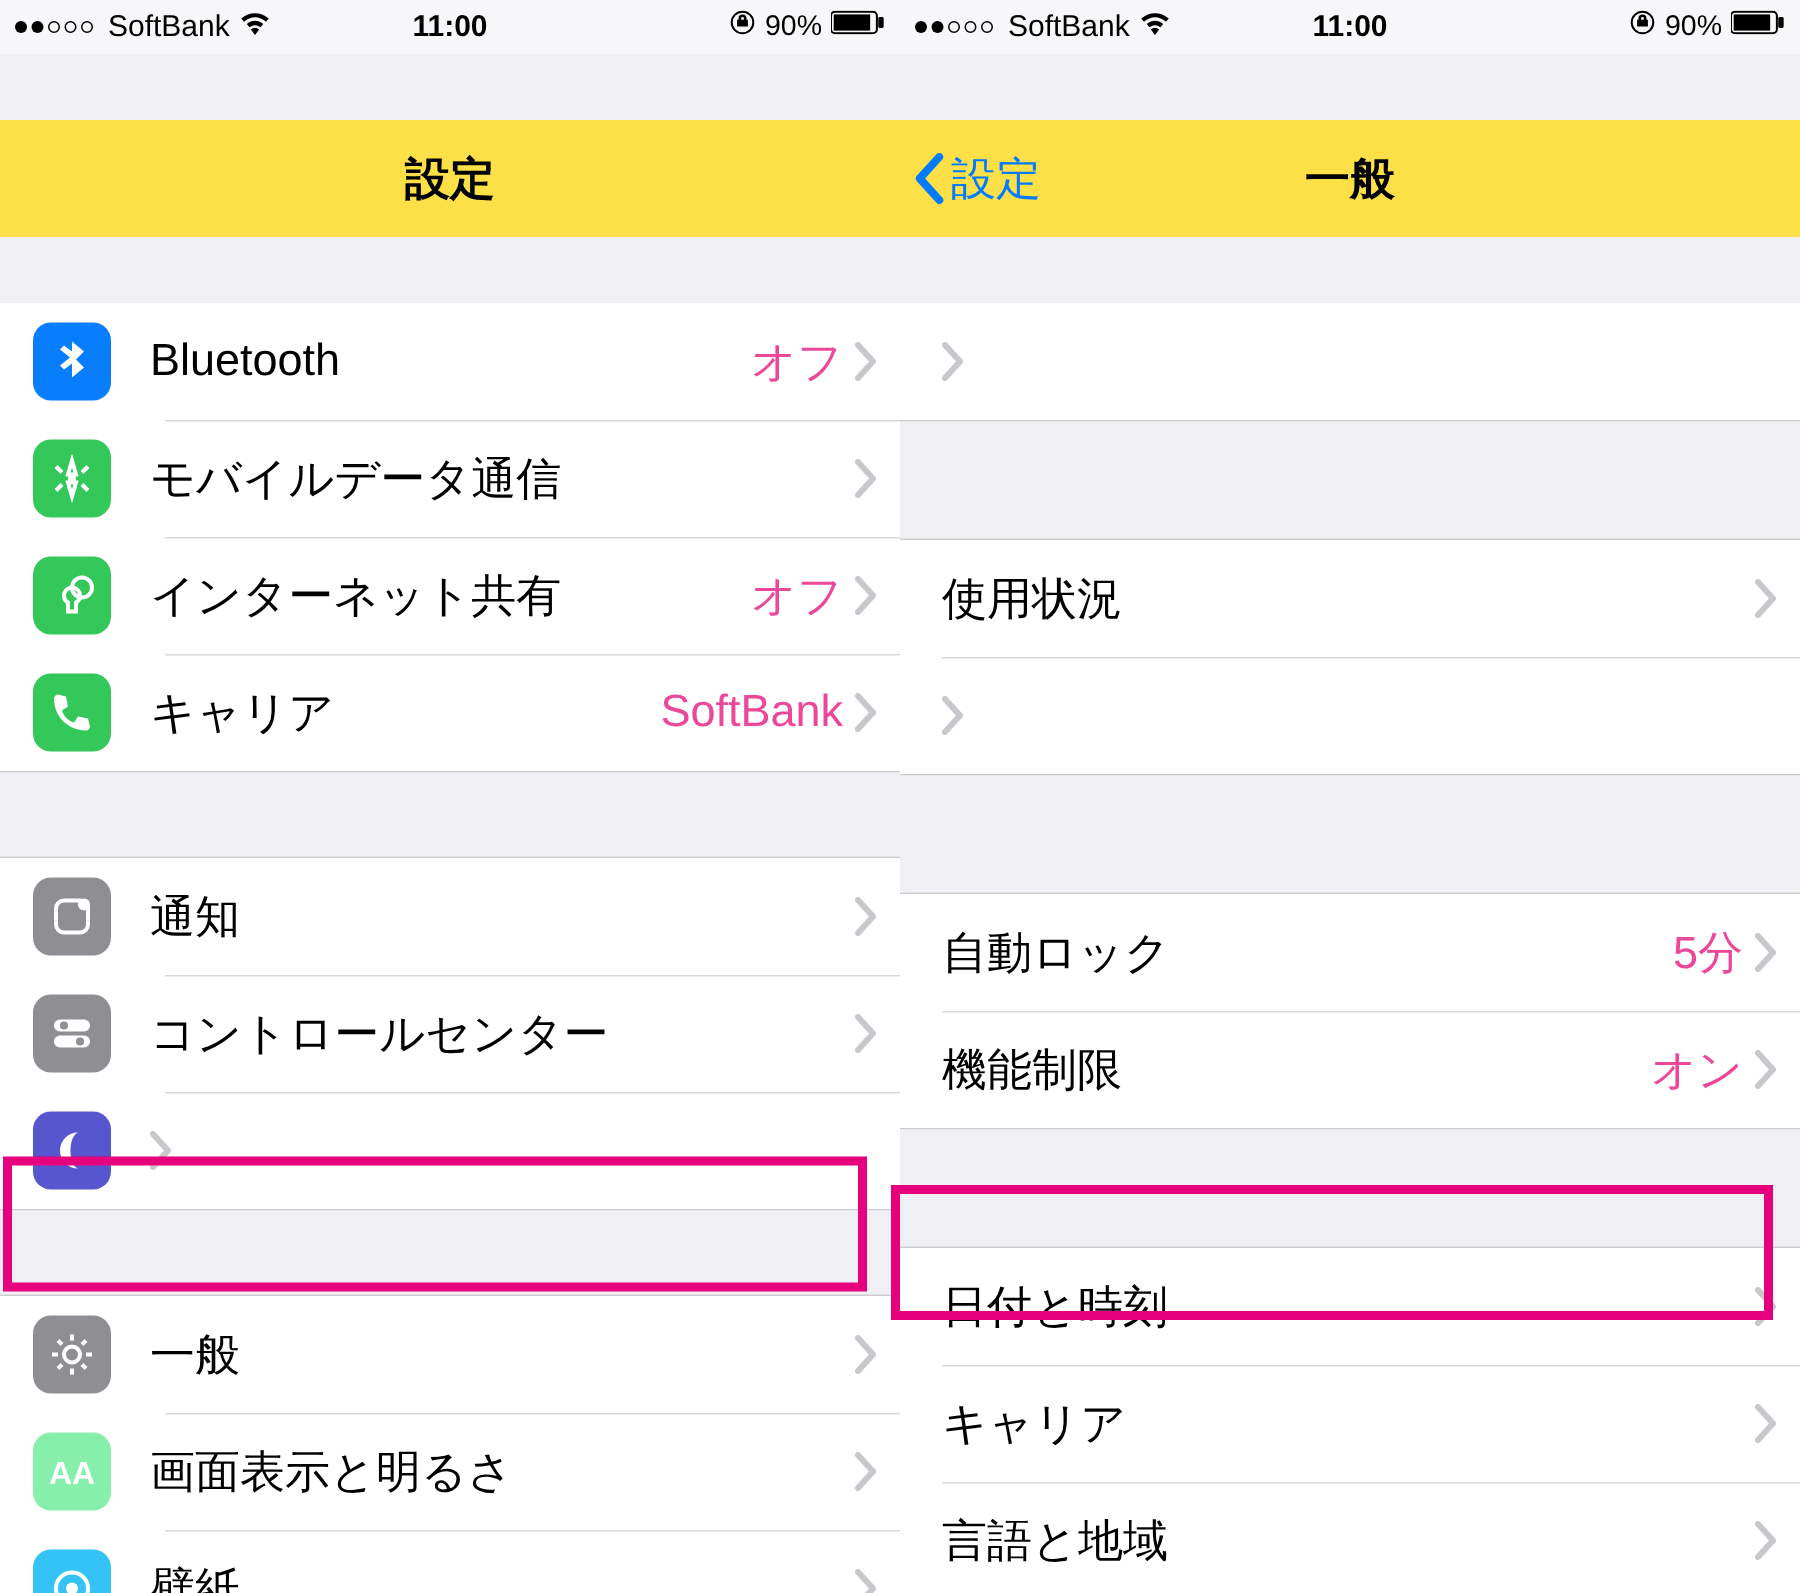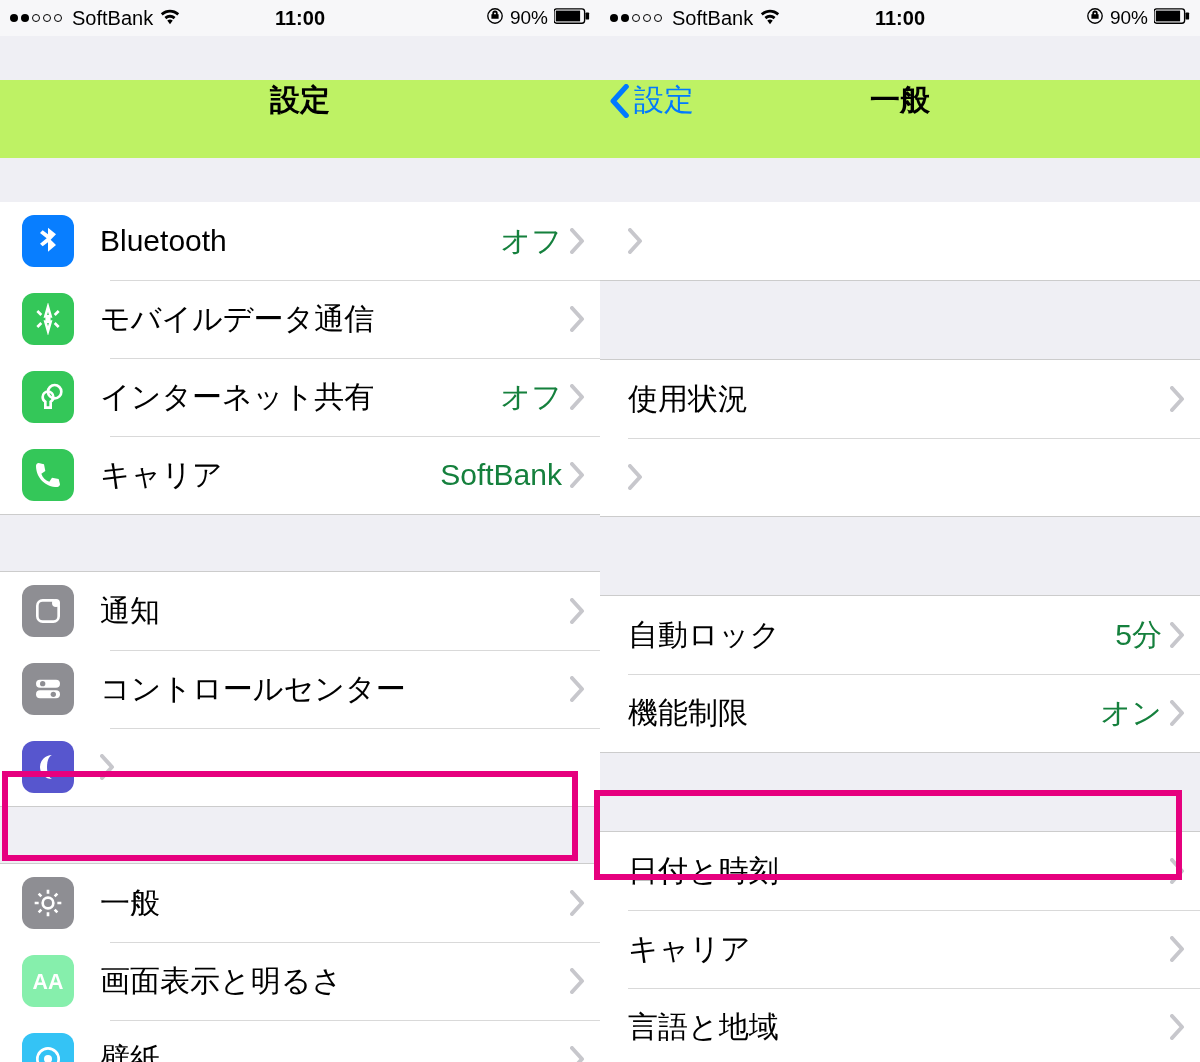--- a/index.html
+++ b/index.html
@@ -38,23 +38,23 @@
   .sb-dots { display: flex; align-items: center; gap: 3px; margin-right: 4px; }
   .sb-dot { width: 8px; height: 8px; border-radius: 50%; }
   .sb-dot.full { background: #000; }
   .sb-dot.empty { border: 1px solid #000; background: transparent; }
   .sb-center { font-weight: 600; position:absolute; left:0; right:0; text-align:center; pointer-events:none;}
   .sb-right { font-size: 19px; }
 
   
   .nav-bar {
     height: 78px;
-    background: #bef264;
-    display: flex;
-    align-items: flex-start;
+    background: #fde047;
+    display: flex;
+    align-items: center;
     justify-content: center;
     position: relative;
     border-bottom: 0;
   }
   .nav-title {
     font-size: 30px;
     font-weight: 700;
     color: #000;
   }
   .nav-back {
@@ -115,21 +115,21 @@
     flex: none;
   }
   .row-icon svg { width: 32px; height: 32px; fill: #fff; }
   .row-label {
     font-size: 30px;
     color: #000;
     flex: 1;
   }
   .row-value {
     font-size: 30px;
-    color: #15803d;
+    color: #ec4899;
     margin-right: 8px;
   }
   .chevron {
     width: 16px;
     height: 26px;
     flex: none;
   }
   .chevron svg { width: 100%; height: 100%; }
   .chevron svg polyline { stroke: #c7c7cc; stroke-width: 4; fill: none; stroke-linecap: round; stroke-linejoin: round; }
 

